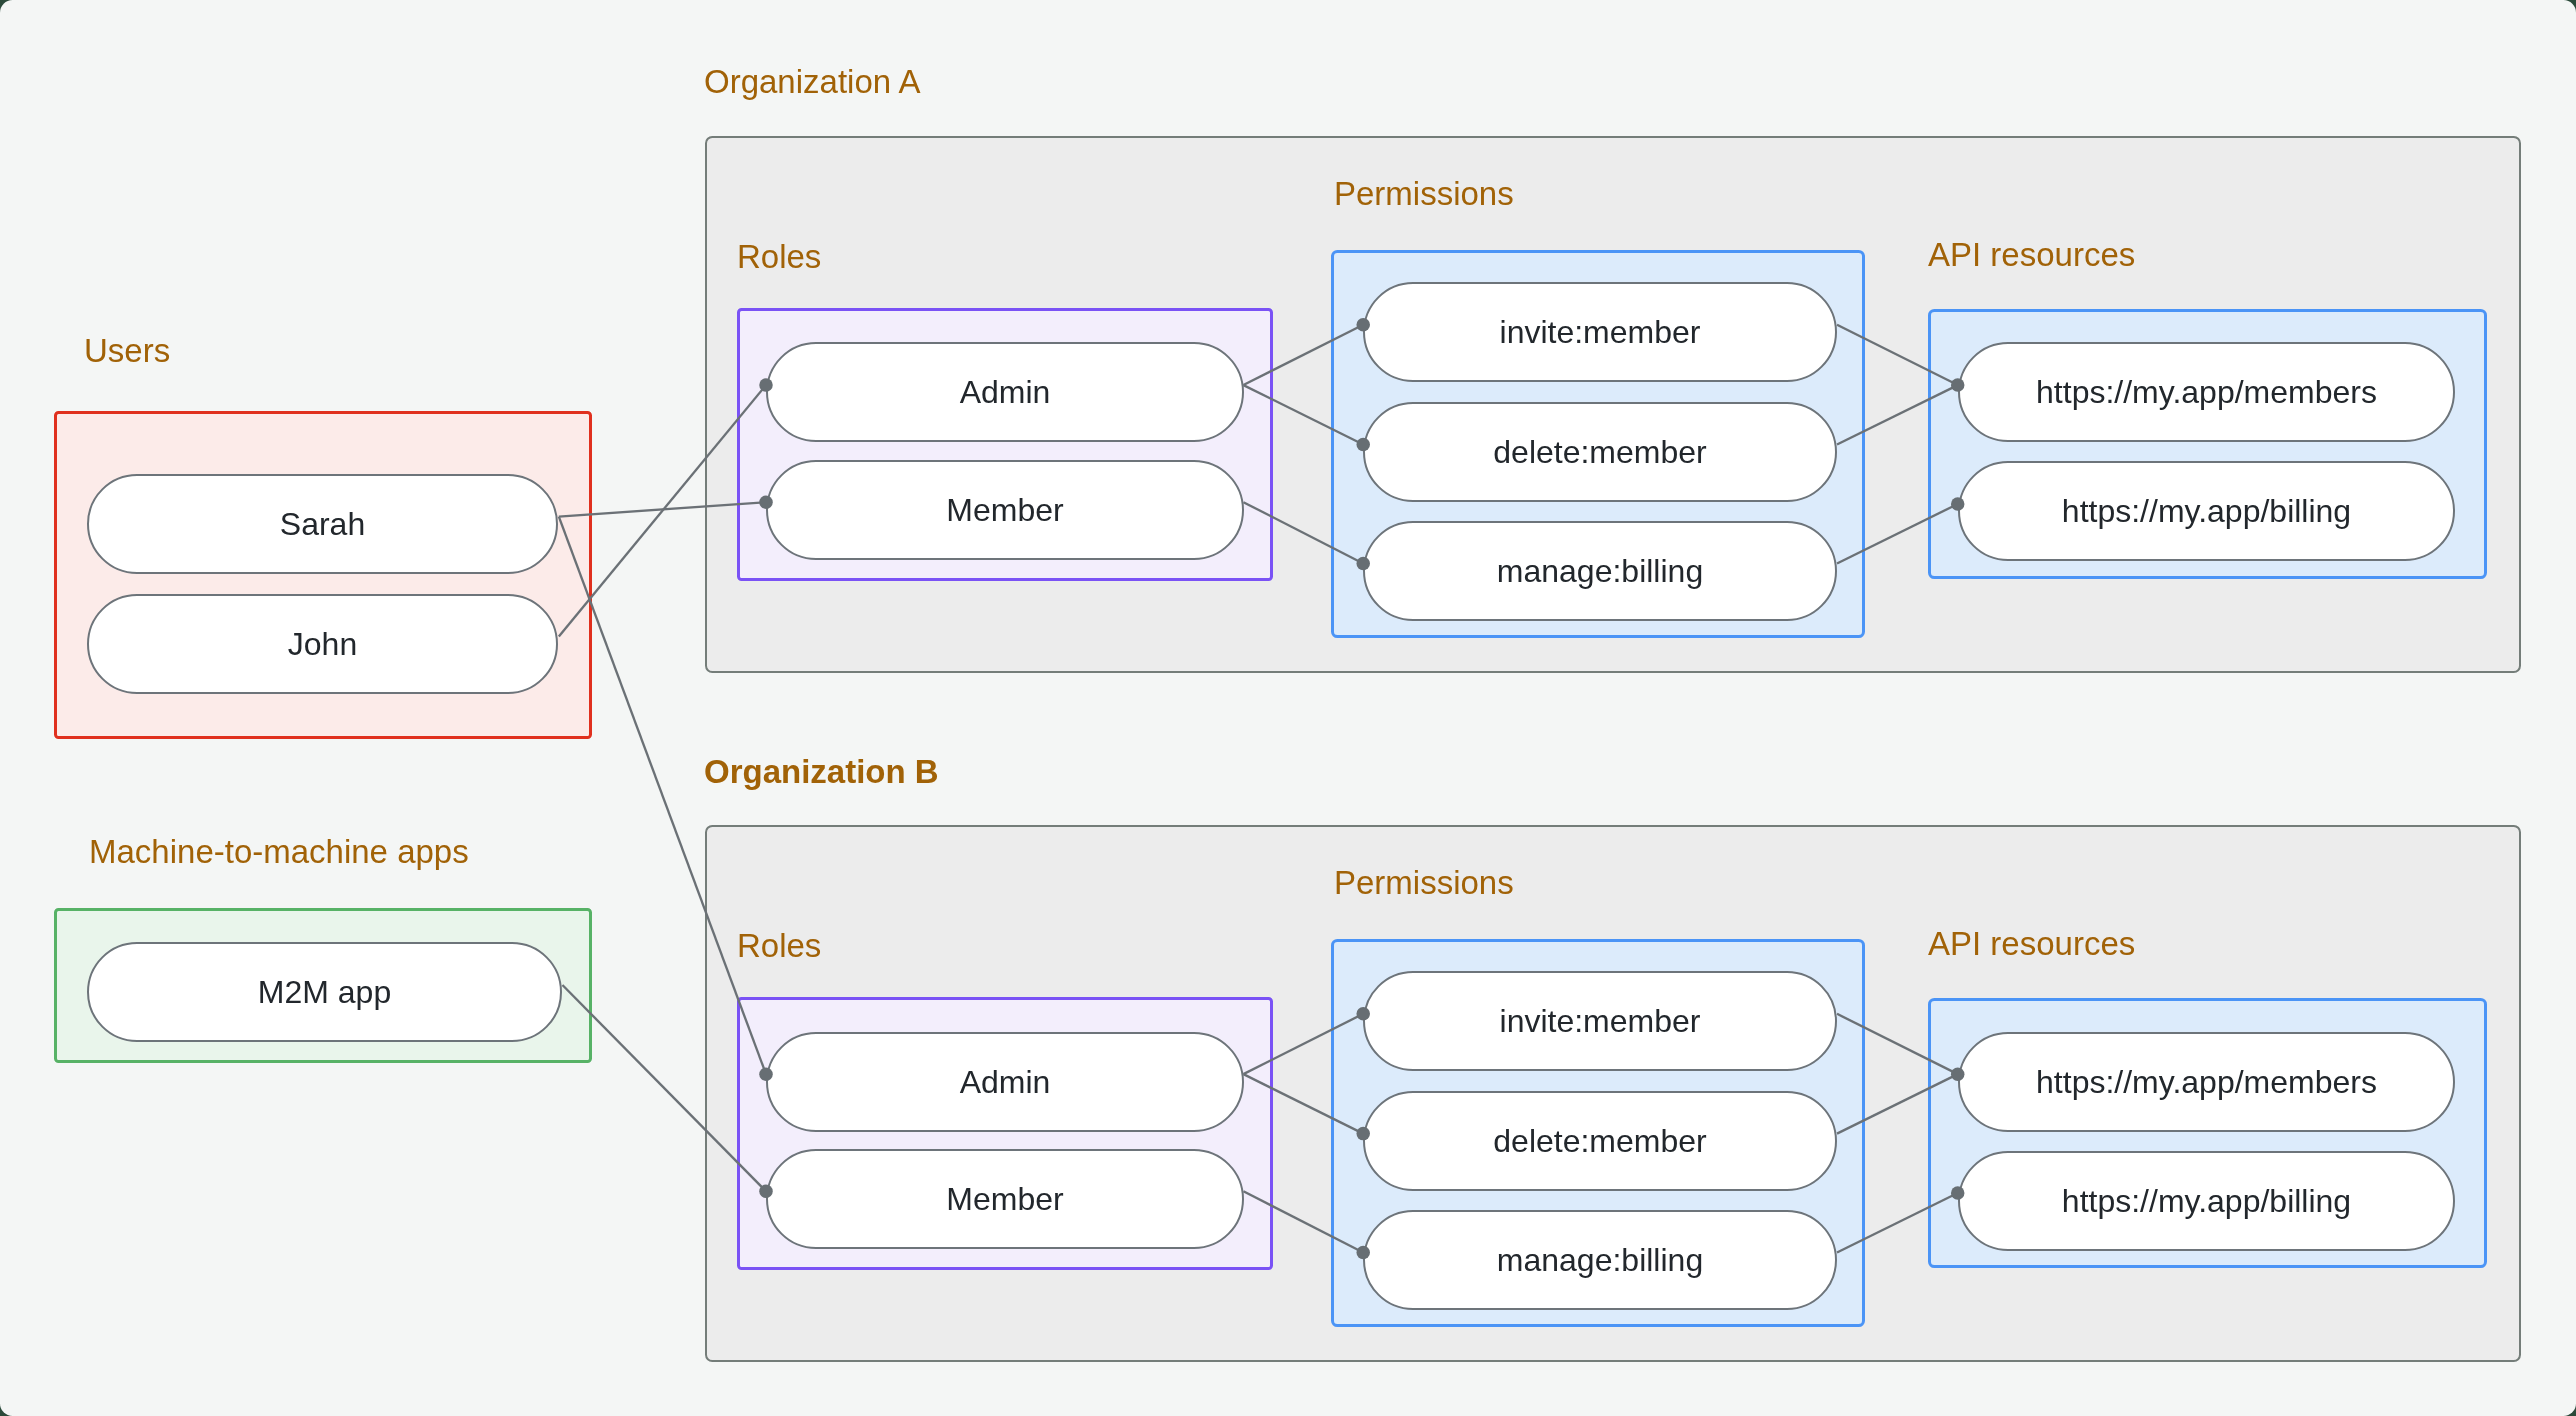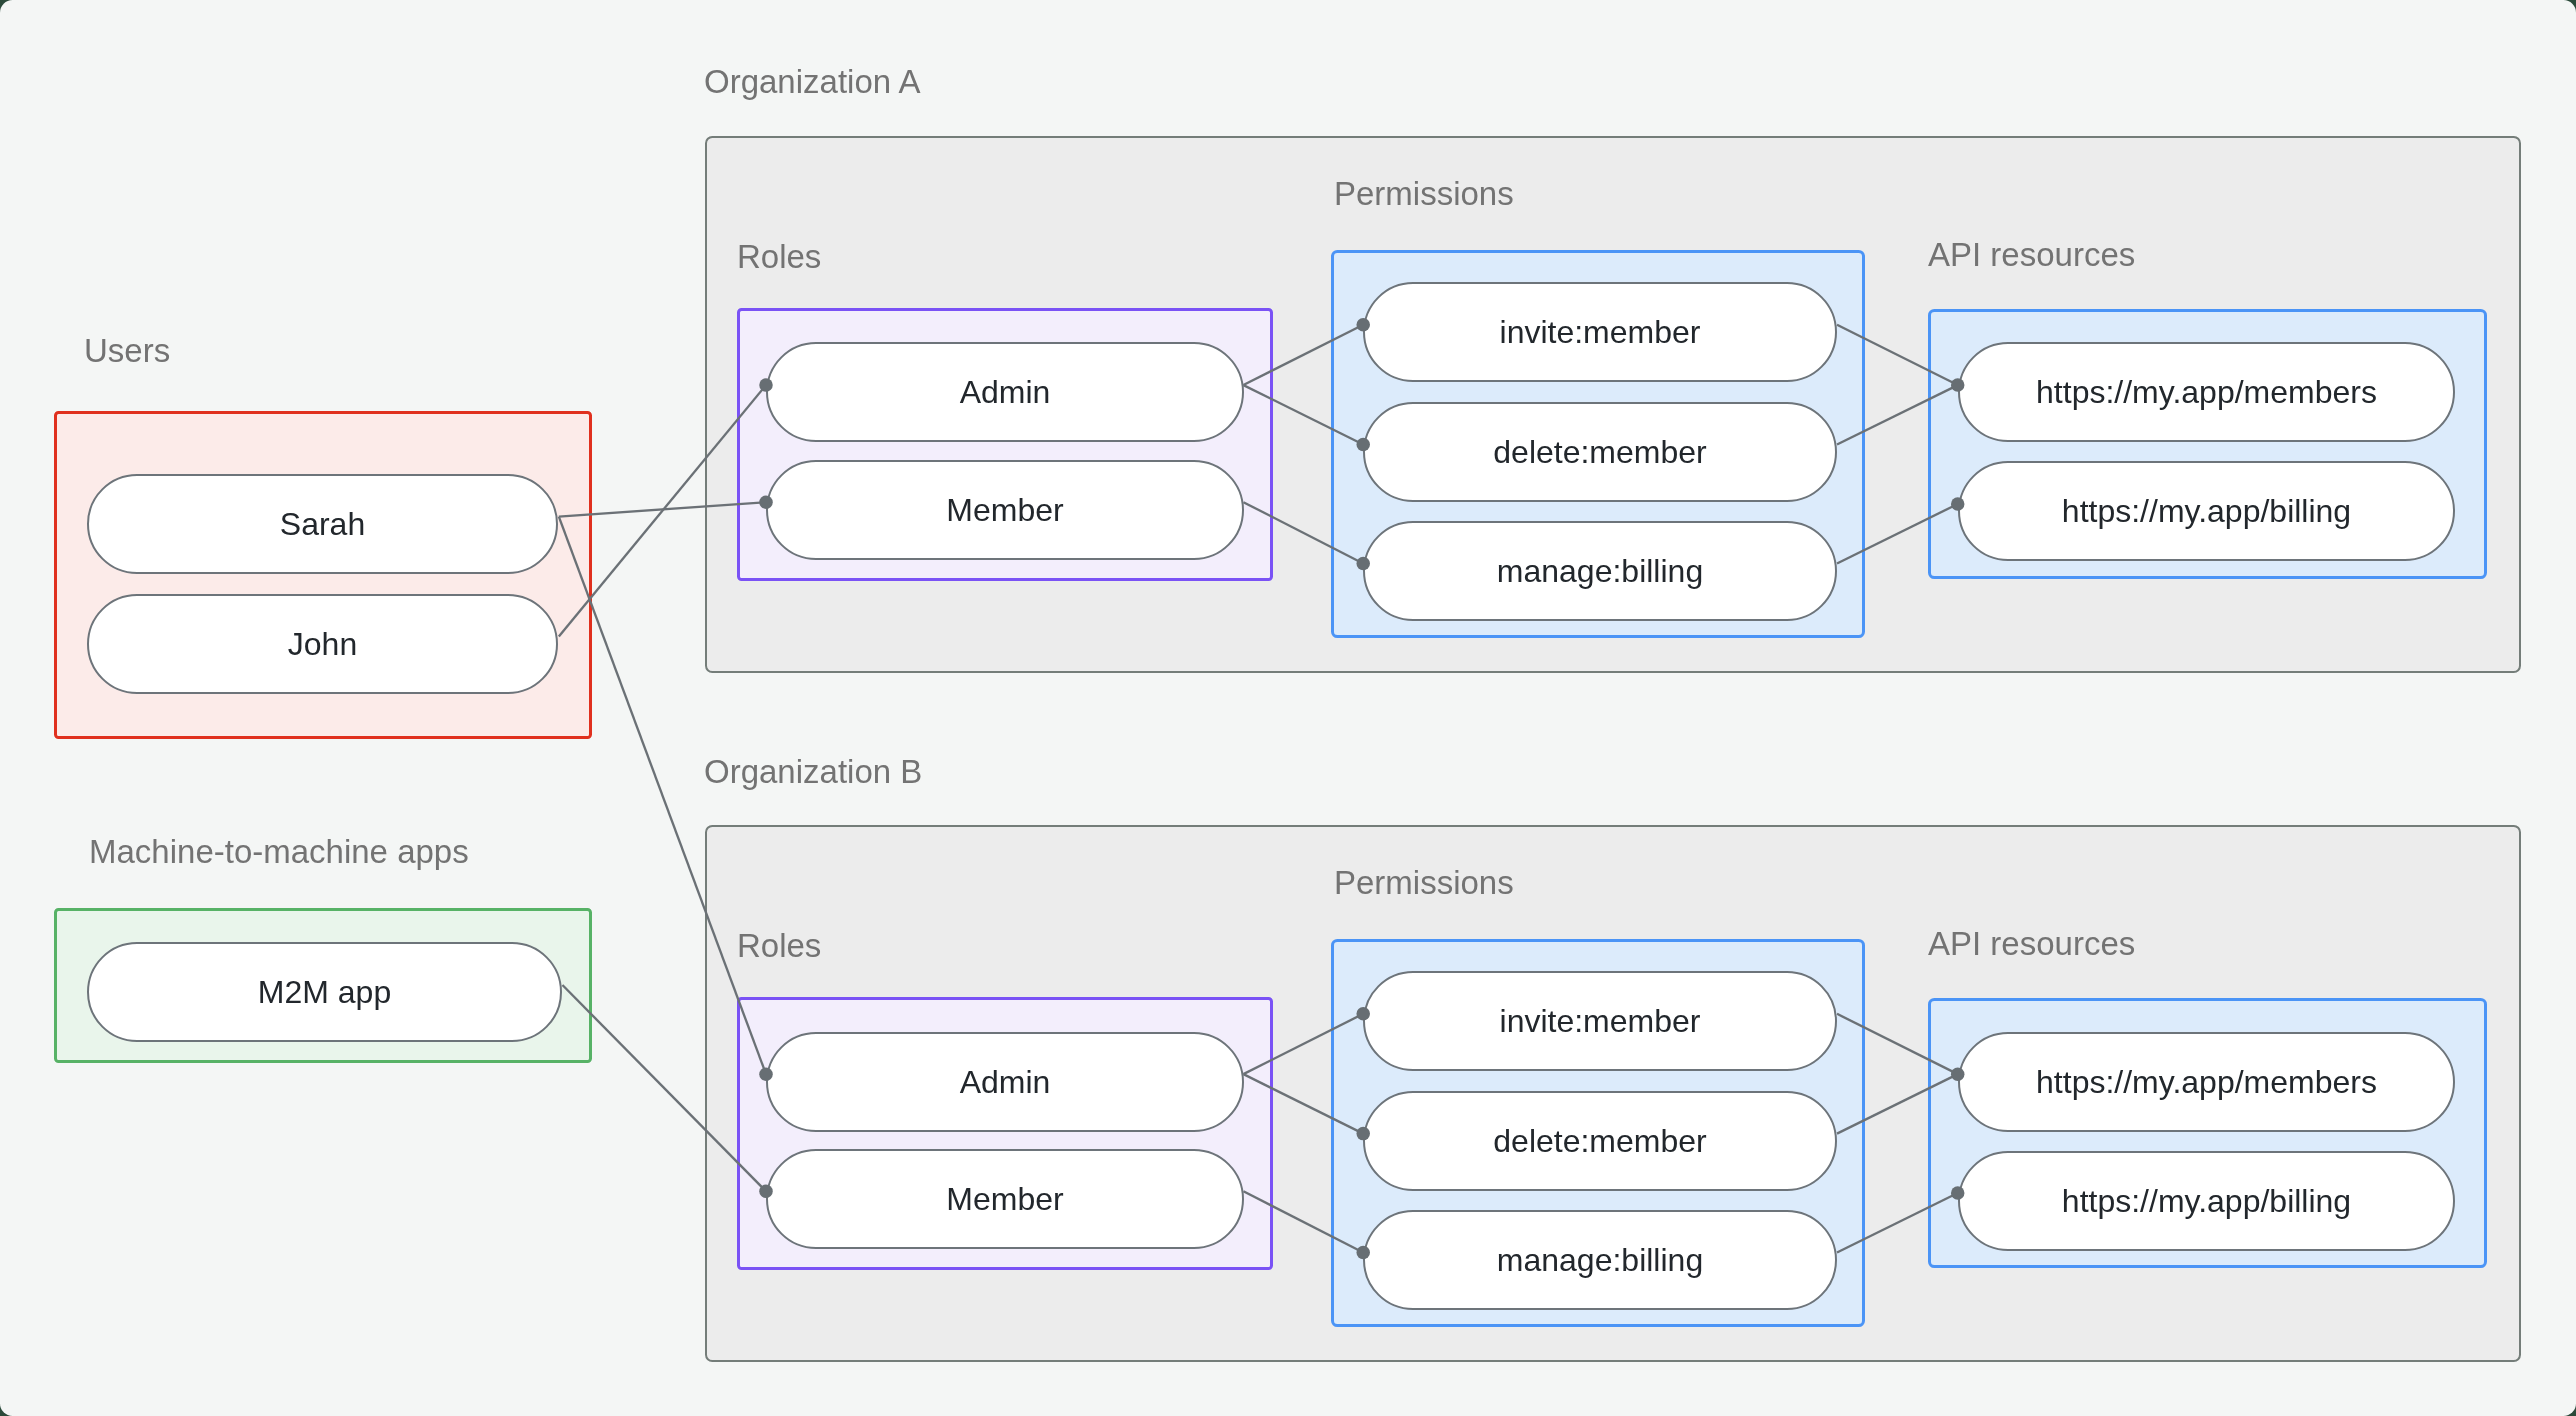--- a/index.html
+++ b/index.html
@@ -19,21 +19,21 @@
   .box-blue{border:3.6px solid #4b94f6;background:#dcebfb;border-radius:6.3px;}
   .pill{
     position:absolute;box-sizing:border-box;
     height:100px;border-radius:900px;
     background:#ffffff;border:2.7px solid #6d747a;
     display:flex;align-items:center;justify-content:center;
     font-size:32px;color:#22272c;white-space:nowrap;
   }
   .label{
     position:absolute;
-    font-size:33px;font-weight:500;color:#737373;
+    font-size:33px;font-weight:500;color:#a16207;
     white-space:nowrap;line-height:1.15;
   }
   svg.edges{position:absolute;left:0;top:0;pointer-events:none;}
   svg.edges line{stroke:#6b7176;stroke-width:2.6;}
   svg.edges circle{fill:#676e73;}
 </style>
 </head>
 <body>
 
 <div class="canvas">
@@ -59,21 +59,21 @@
   <div class="group-box box-blue" style="left:1331px;top:250px;width:534px;height:388px;"></div>
   <div class="pill" style="left:1363px;top:282px;width:474px;">invite:member</div>
   <div class="pill" style="left:1363px;top:402px;width:474px;">delete:member</div>
   <div class="pill" style="left:1363px;top:521px;width:474px;">manage:billing</div>
 
   <div class="label" style="left:1928px;top:236px;">API resources</div>
   <div class="group-box box-blue" style="left:1928px;top:309px;width:559px;height:270px;"></div>
   <div class="pill" style="left:1958px;top:342px;width:497px;">https://my.app/members</div>
   <div class="pill" style="left:1958px;top:461px;width:497px;">https://my.app/billing</div>
 
-  <div class="label" style="left:704px;top:753px;">Organization B</div>
+  <div class="label" style="left:704px;top:753px;font-weight:bold;">Organization B</div>
   <div class="group-box box-org" style="left:705px;top:825px;width:1816px;height:537px;"></div>
 
   <div class="label" style="left:737px;top:927px;">Roles</div>
   <div class="group-box box-roles" style="left:737px;top:997px;width:536px;height:273px;"></div>
   <div class="pill" style="left:766px;top:1032px;width:478px;">Admin</div>
   <div class="pill" style="left:766px;top:1149px;width:478px;">Member</div>
 
   <div class="label" style="left:1334px;top:864px;">Permissions</div>
   <div class="group-box box-blue" style="left:1331px;top:939px;width:534px;height:388px;"></div>
   <div class="pill" style="left:1363px;top:971px;width:474px;">invite:member</div>

